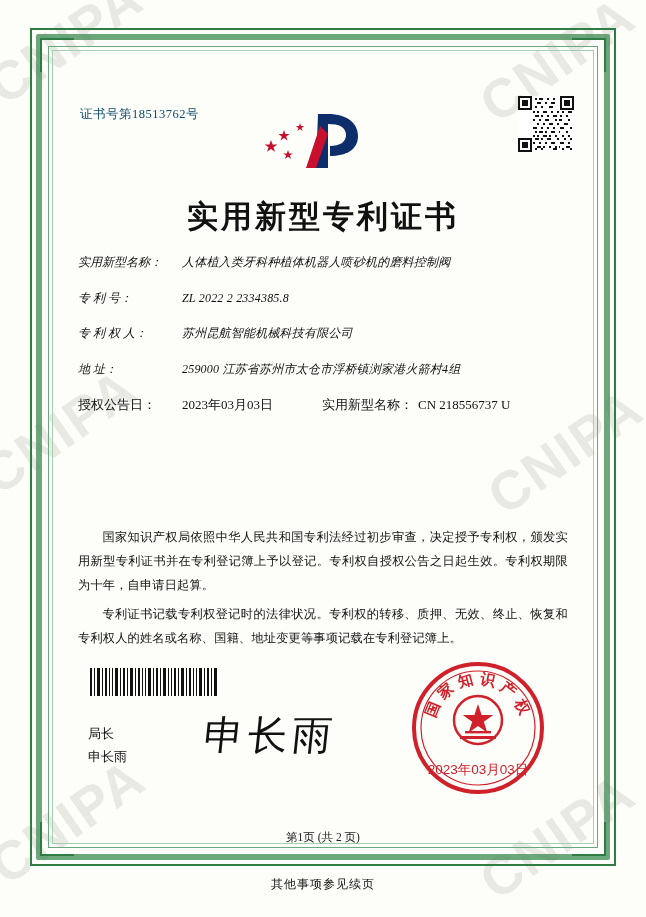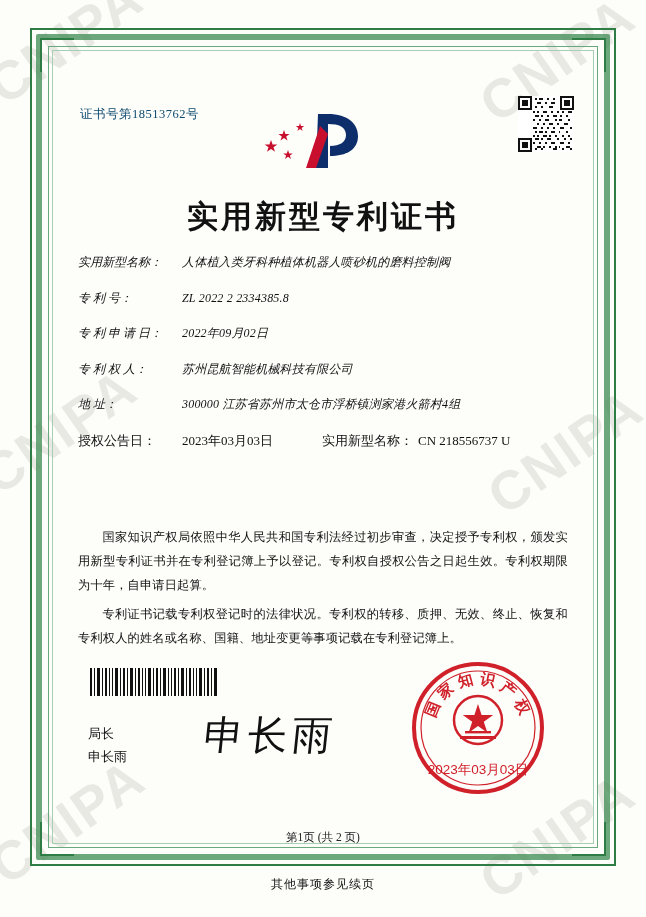--- a/index.html
+++ b/index.html
@@ -367,30 +367,26 @@
     <div class="fields">
       <div class="field-row">
         <div class="field-label">实用新型名称：</div>
         <div class="field-value">人体植入类牙科种植体机器人喷砂机的磨料控制阀</div>
       </div>
       <div class="field-row">
         <div class="field-label">专 利 号：</div>
         <div class="field-value">ZL 2022 2 2334385.8</div>
       </div>
       <div class="field-row">
-        <div class="field-label">专 利 申 请 日：</div>
-        <div class="field-value">2022年09月02日</div>
-      </div>
-      <div class="field-row">
         <div class="field-label">专 利 权 人：</div>
         <div class="field-value">苏州昆航智能机械科技有限公司</div>
       </div>
       <div class="field-row">
         <div class="field-label">地 址：</div>
-        <div class="field-value">300000 江苏省苏州市太仓市浮桥镇浏家港火箭村4组</div>
+        <div class="field-value">259000 江苏省苏州市太仓市浮桥镇浏家港火箭村4组</div>
       </div>
       <div class="grant-row">
         <div class="g1-label">授权公告日：</div>
         <div class="g1-value">2023年03月03日</div>
         <div class="g2-label">实用新型名称：</div>
         <div class="g2-value">CN 218556737 U</div>
       </div>
     </div>
 
     <div class="paras">

